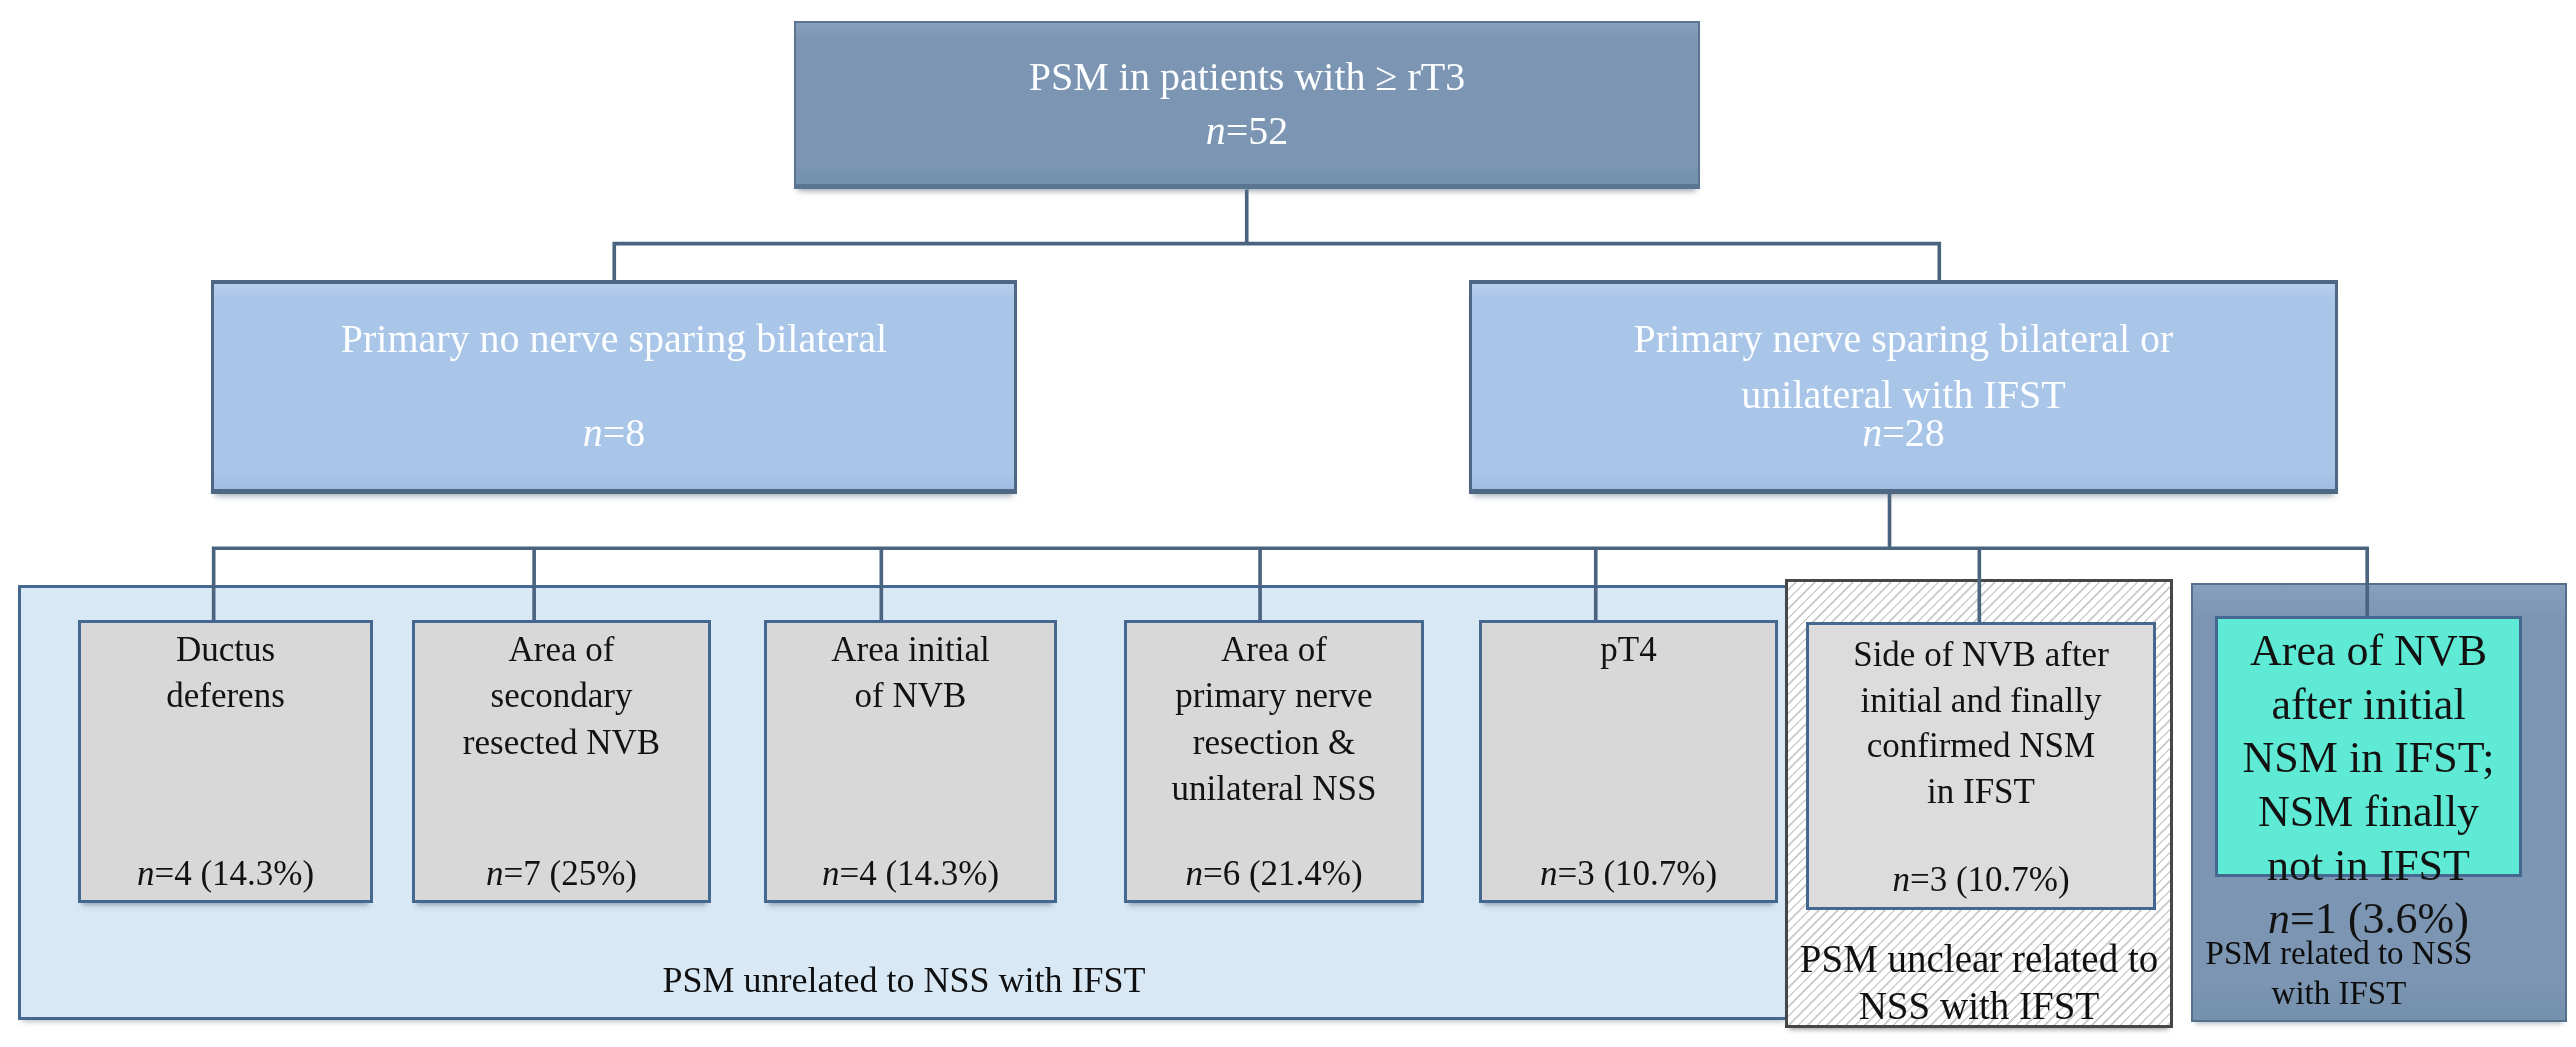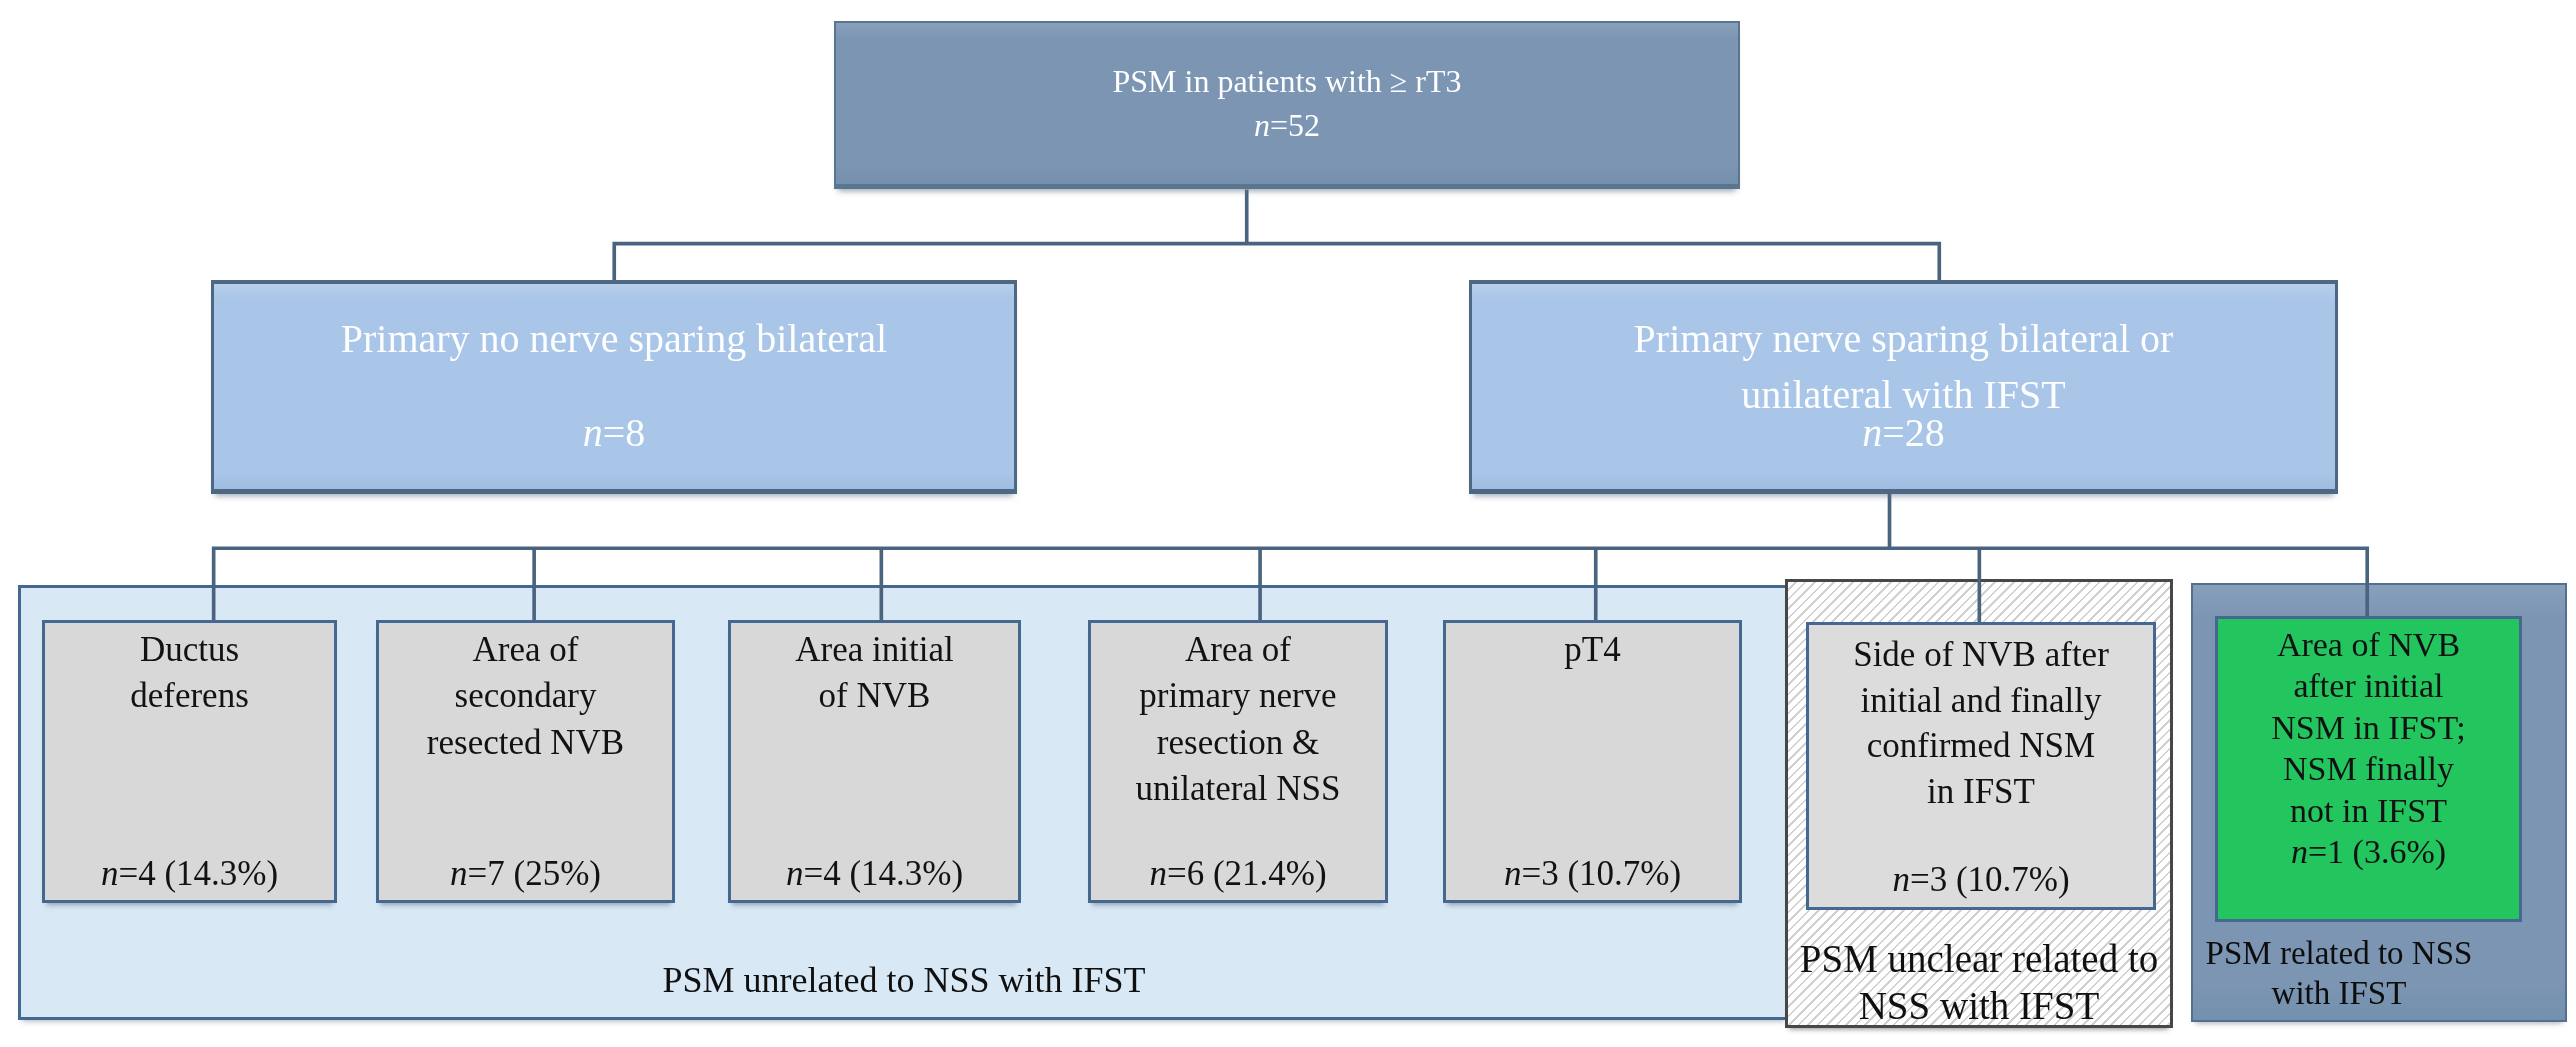--- a/index.html
+++ b/index.html
@@ -11,24 +11,23 @@
   
   .bg    { z-index:1; }
   .wires { z-index:2; pointer-events:none; }
   .fg    { z-index:3; }
 
   
   .root-box {
     left:794px; top:21px; width:906px; height:168px;
     background:linear-gradient(180deg,#87a1bd 0%,#7b95b2 10%,#7b95b2 88%,#7390ac 100%);
     border:2.4px solid #5a7590; border-bottom-width:5.5px;
-    color:#fdfeff; font-size:32px; line-height:1.35; text-align:center;
+    color:#fdfeff; font-size:40px; line-height:1.35; text-align:center;
     display:flex; flex-direction:column; justify-content:center;
     box-shadow:0 6px 6px -3.6px rgba(95,112,135,.65);
-    margin-left:40px;
   }
 
   
   .l2-box {
     top:280px; height:214px;
     background:linear-gradient(180deg,#b6cfec 0%,#a9c5e7 8%,#a9c5e7 92%,#9fbde2 100%);
     border:3px solid #4e6884; border-top-width:4.9px; border-bottom-width:5.5px;
     color:#fdfeff; font-size:40px; text-align:center;
     box-shadow:0 6px 6px -3.6px rgba(95,112,135,.6);
   }
@@ -45,20 +44,21 @@
     left:18px; top:959px; width:1772px;
     color:#101010; font-size:36px; text-align:center;
   }
 
   
   .child {
     top:620px; height:283px;
     background:#d8d8d8; border:3.6px solid #44688f;
     color:#121212; font-size:35px; text-align:center;
     box-shadow:0 5.5px 4.9px -3.6px rgba(70,90,110,.5);
+    margin-left:36px;
   }
   .child .title { padding-top:3.6px; line-height:1.33; white-space:pre-line; }
   .child .nline { position:absolute; left:0; right:0; bottom:6px; }
 
   
   .hatched-box {
     left:1785px; top:579px; width:388px; height:449px;
     background:repeating-linear-gradient(135deg,#ffffff 0 4.9px,#d0d0d0 4.9px 6.7px);
     border:3px solid #474747;
     box-shadow:0 6px 4.9px -3.6px rgba(60,60,60,.55);
@@ -76,23 +76,23 @@
   }
 
   
   .related-box {
     left:2191px; top:583px; width:376px; height:439px;
     background:linear-gradient(180deg,#86a0bc 0%,#7b95b2 8%,#7b95b2 92%,#7390ac 100%);
     border:2.4px solid #54708d;
     box-shadow:0 6px 5.5px -3.6px rgba(90,105,125,.55);
   }
   .related-inner {
-    left:2215px; top:616px; width:307px; height:306px;
-    background:#22c55e; border:3px solid #44688f;
-    color:#121212; font-size:34px; text-align:center;
+    left:2215px; top:616px; width:307px; height:261px;
+    background:#5eead4; border:3px solid #44688f;
+    color:#121212; font-size:44px; text-align:center;
   }
   .related-inner .title { padding-top:4.9px; line-height:1.22; white-space:pre-line; }
   .related-inner .nline { line-height:1.22; }
   .related-caption {
     left:2191px; top:934px; width:296px;
     color:#0d0d0d; font-size:33px; line-height:1.2; text-align:center; white-space:pre-line;
   }
 
   .nline i { font-style:italic; }
 </style>

